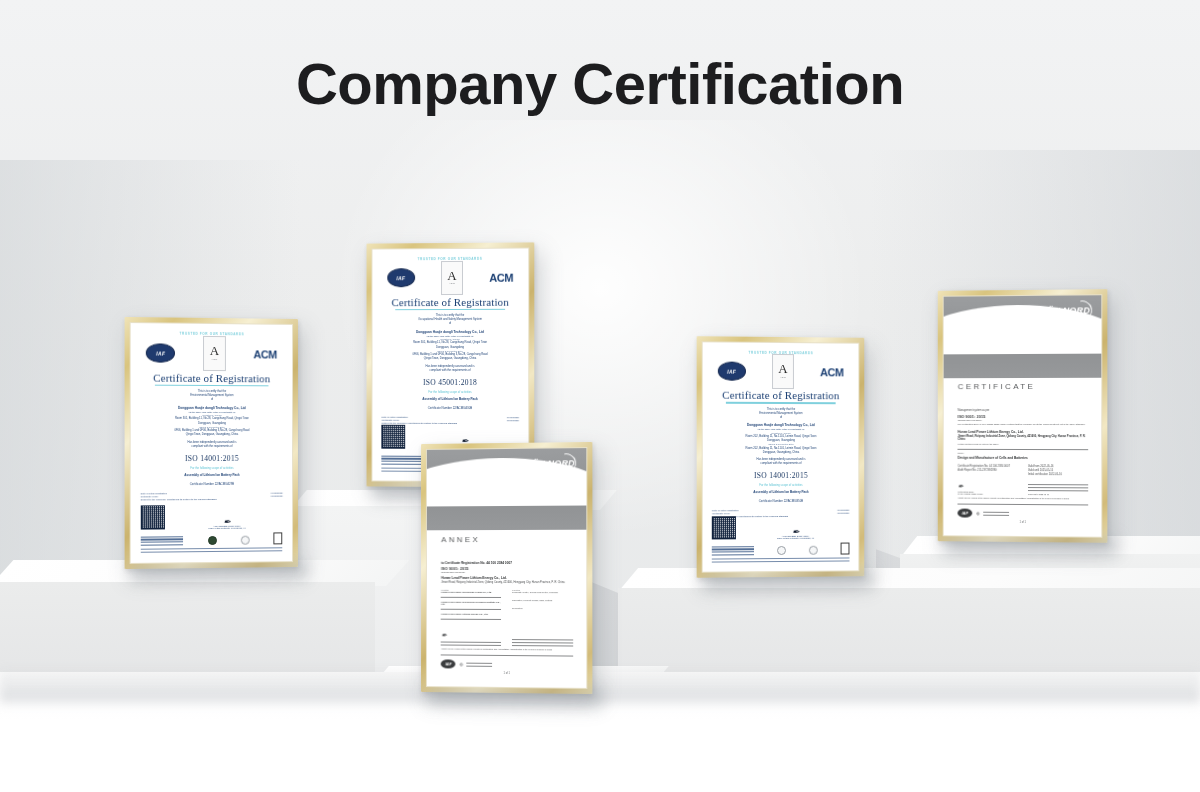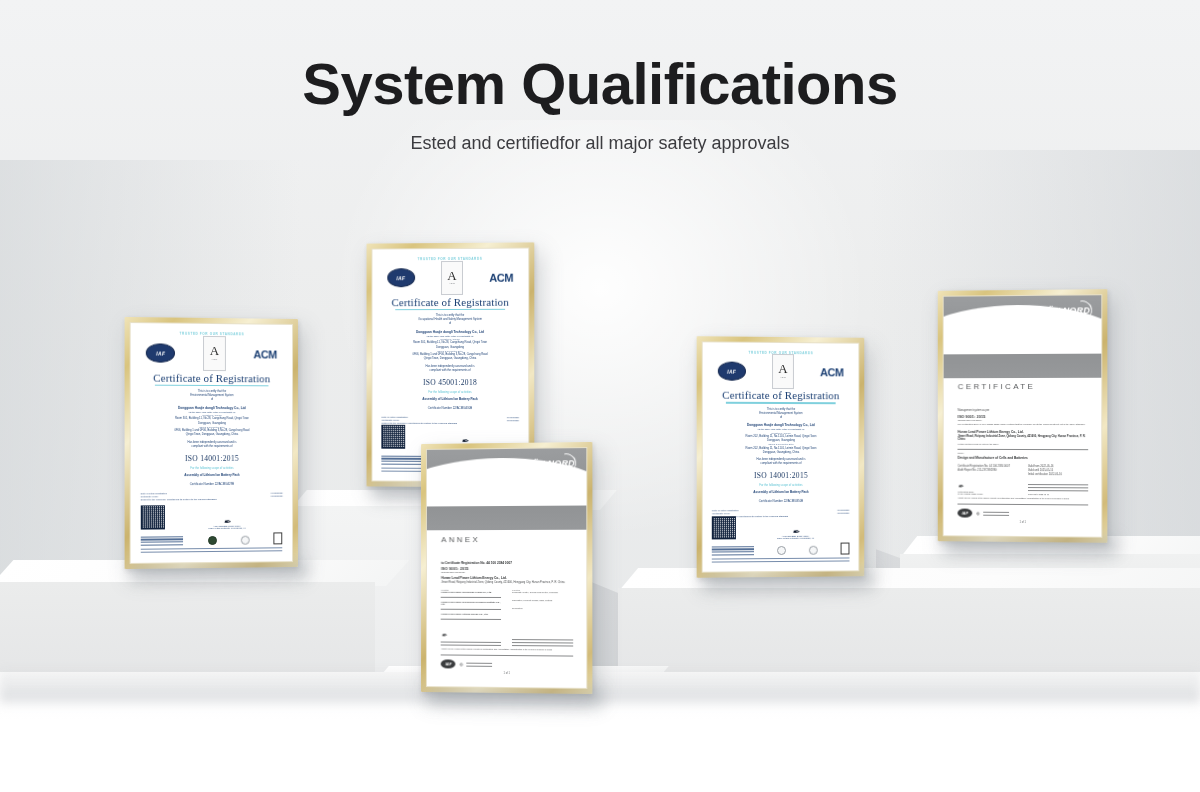--- a/index.html
+++ b/index.html
@@ -289,22 +289,21 @@
       <div class="front"></div>
   </div>
   <div class="podium" id="podium-e">
     <div class="top"></div>
       <div class="front"></div>
   </div>
 
   <div class="floor"></div>
   <div class="floor-shadow"></div>
 
-  <h1 id="page-title">System Qualifications</h1>
-  <p id="page-subtitle">Ested and certifiedfor all major safety approvals</p>
+  <h1 id="page-title">Company Certification</h1>
 
   <div class="cert" id="cert-1">
     <div class="shadow-cast"></div>
     <div class="mat">
       <div class="acm-body">
         <div class="acm-topline">TRUSTED FOR OUR STANDARDS</div>
         <div class="acm-logos">
           <div class="iaf-badge">IAF</div>
           <div class="acm-mark-box">
             <span class="acm-lambda">A</span>

